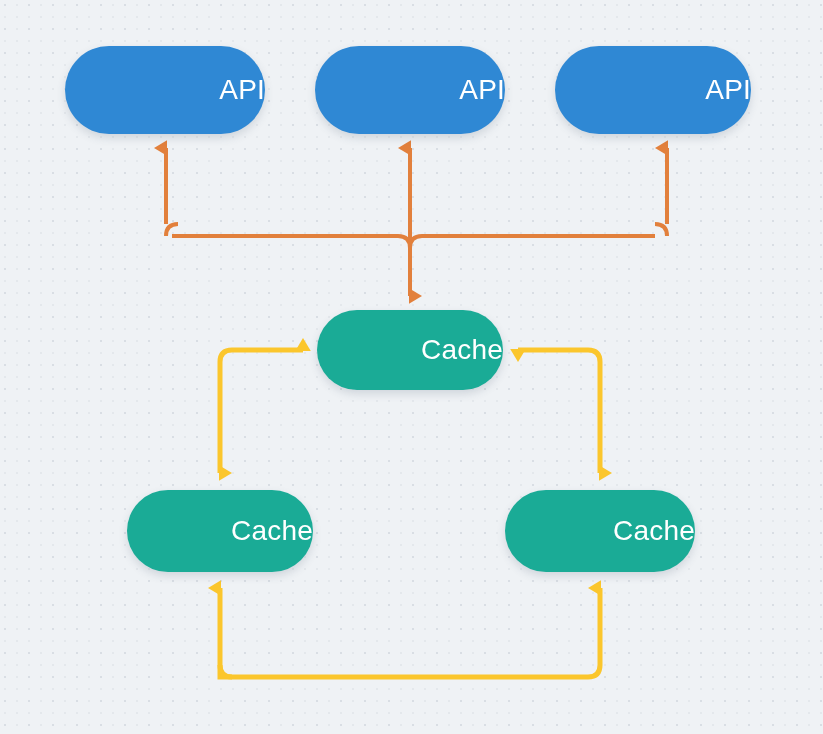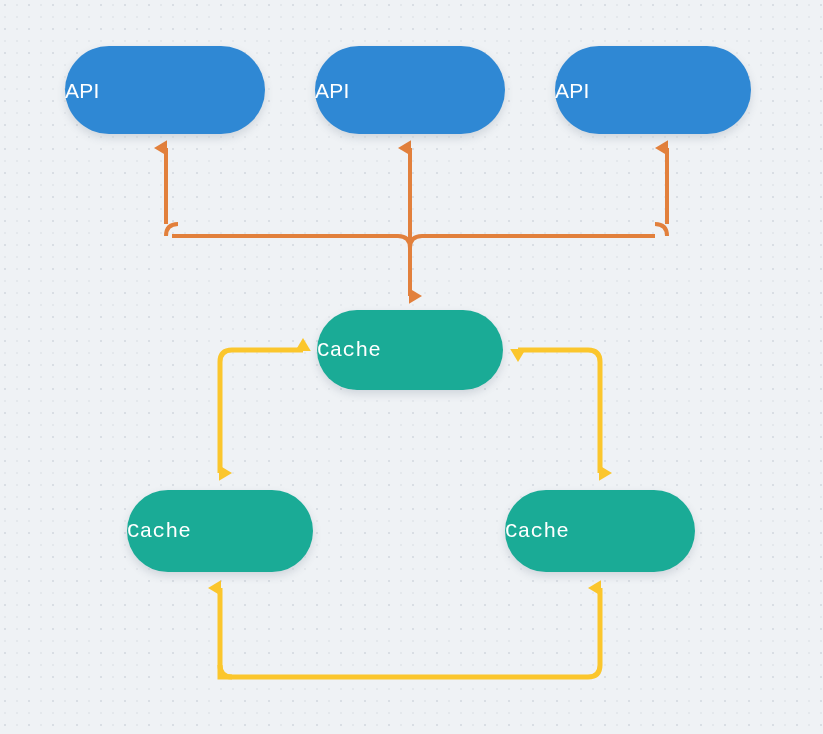--- a/index.html
+++ b/index.html
@@ -37,38 +37,37 @@
     height: 734px;
     pointer-events: none;
   }
 
   
   .node {
     position: absolute;
     box-sizing: border-box;
     display: flex;
     align-items: center;
-    justify-content: flex-start;
+    justify-content: flex-end;
     color: #ffffff;
-    font-size: 21px;
+    font-size: 28px;
     font-weight: 400;
     letter-spacing: 0.2px;
     line-height: 1;
     white-space: nowrap;
     user-select: none;
     box-shadow: 0 4px 9px rgba(60, 80, 100, 0.17);
   }
   .node-api {
     background: #2f88d4;
     border-radius: 46px;
   }
   .node-cache {
     background: #1aab96;
     border-radius: 42px;
-    font-family: Liberation Mono, monospace;
   }
   .node-label {
     pointer-events: none;
   }
 </style>
 </head>
 <body>
 
 <div id="canvas">
 

